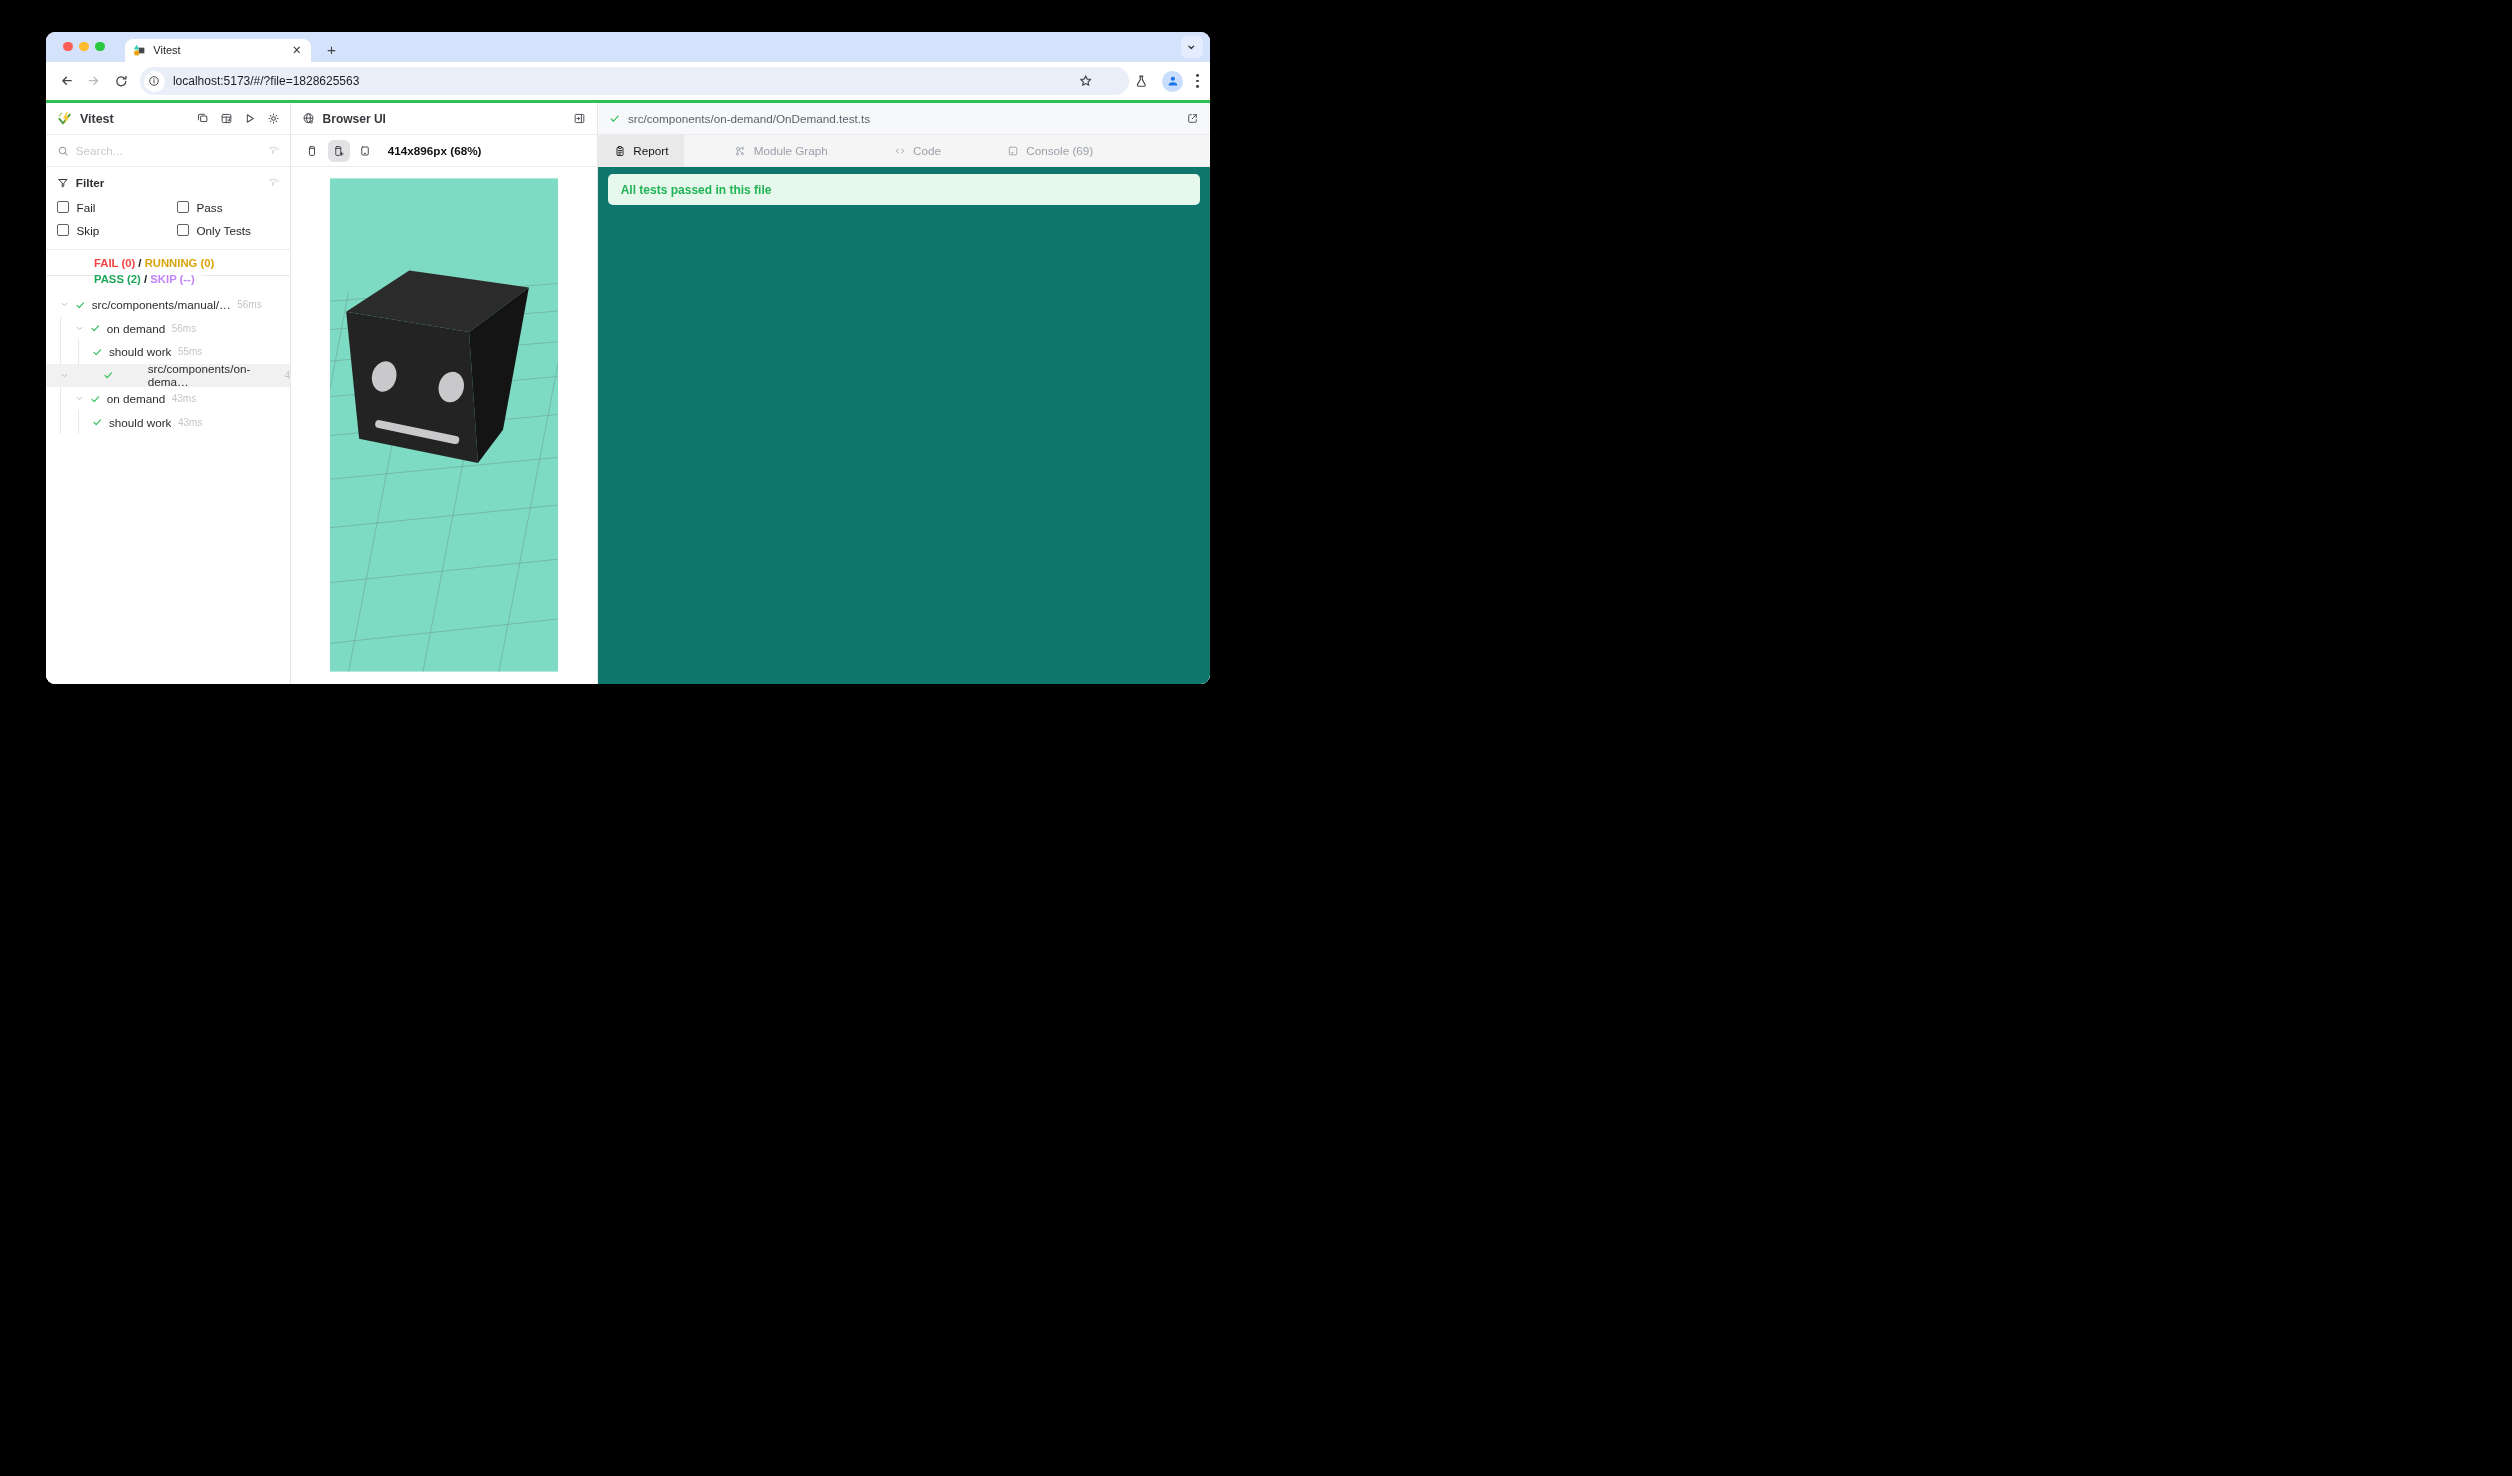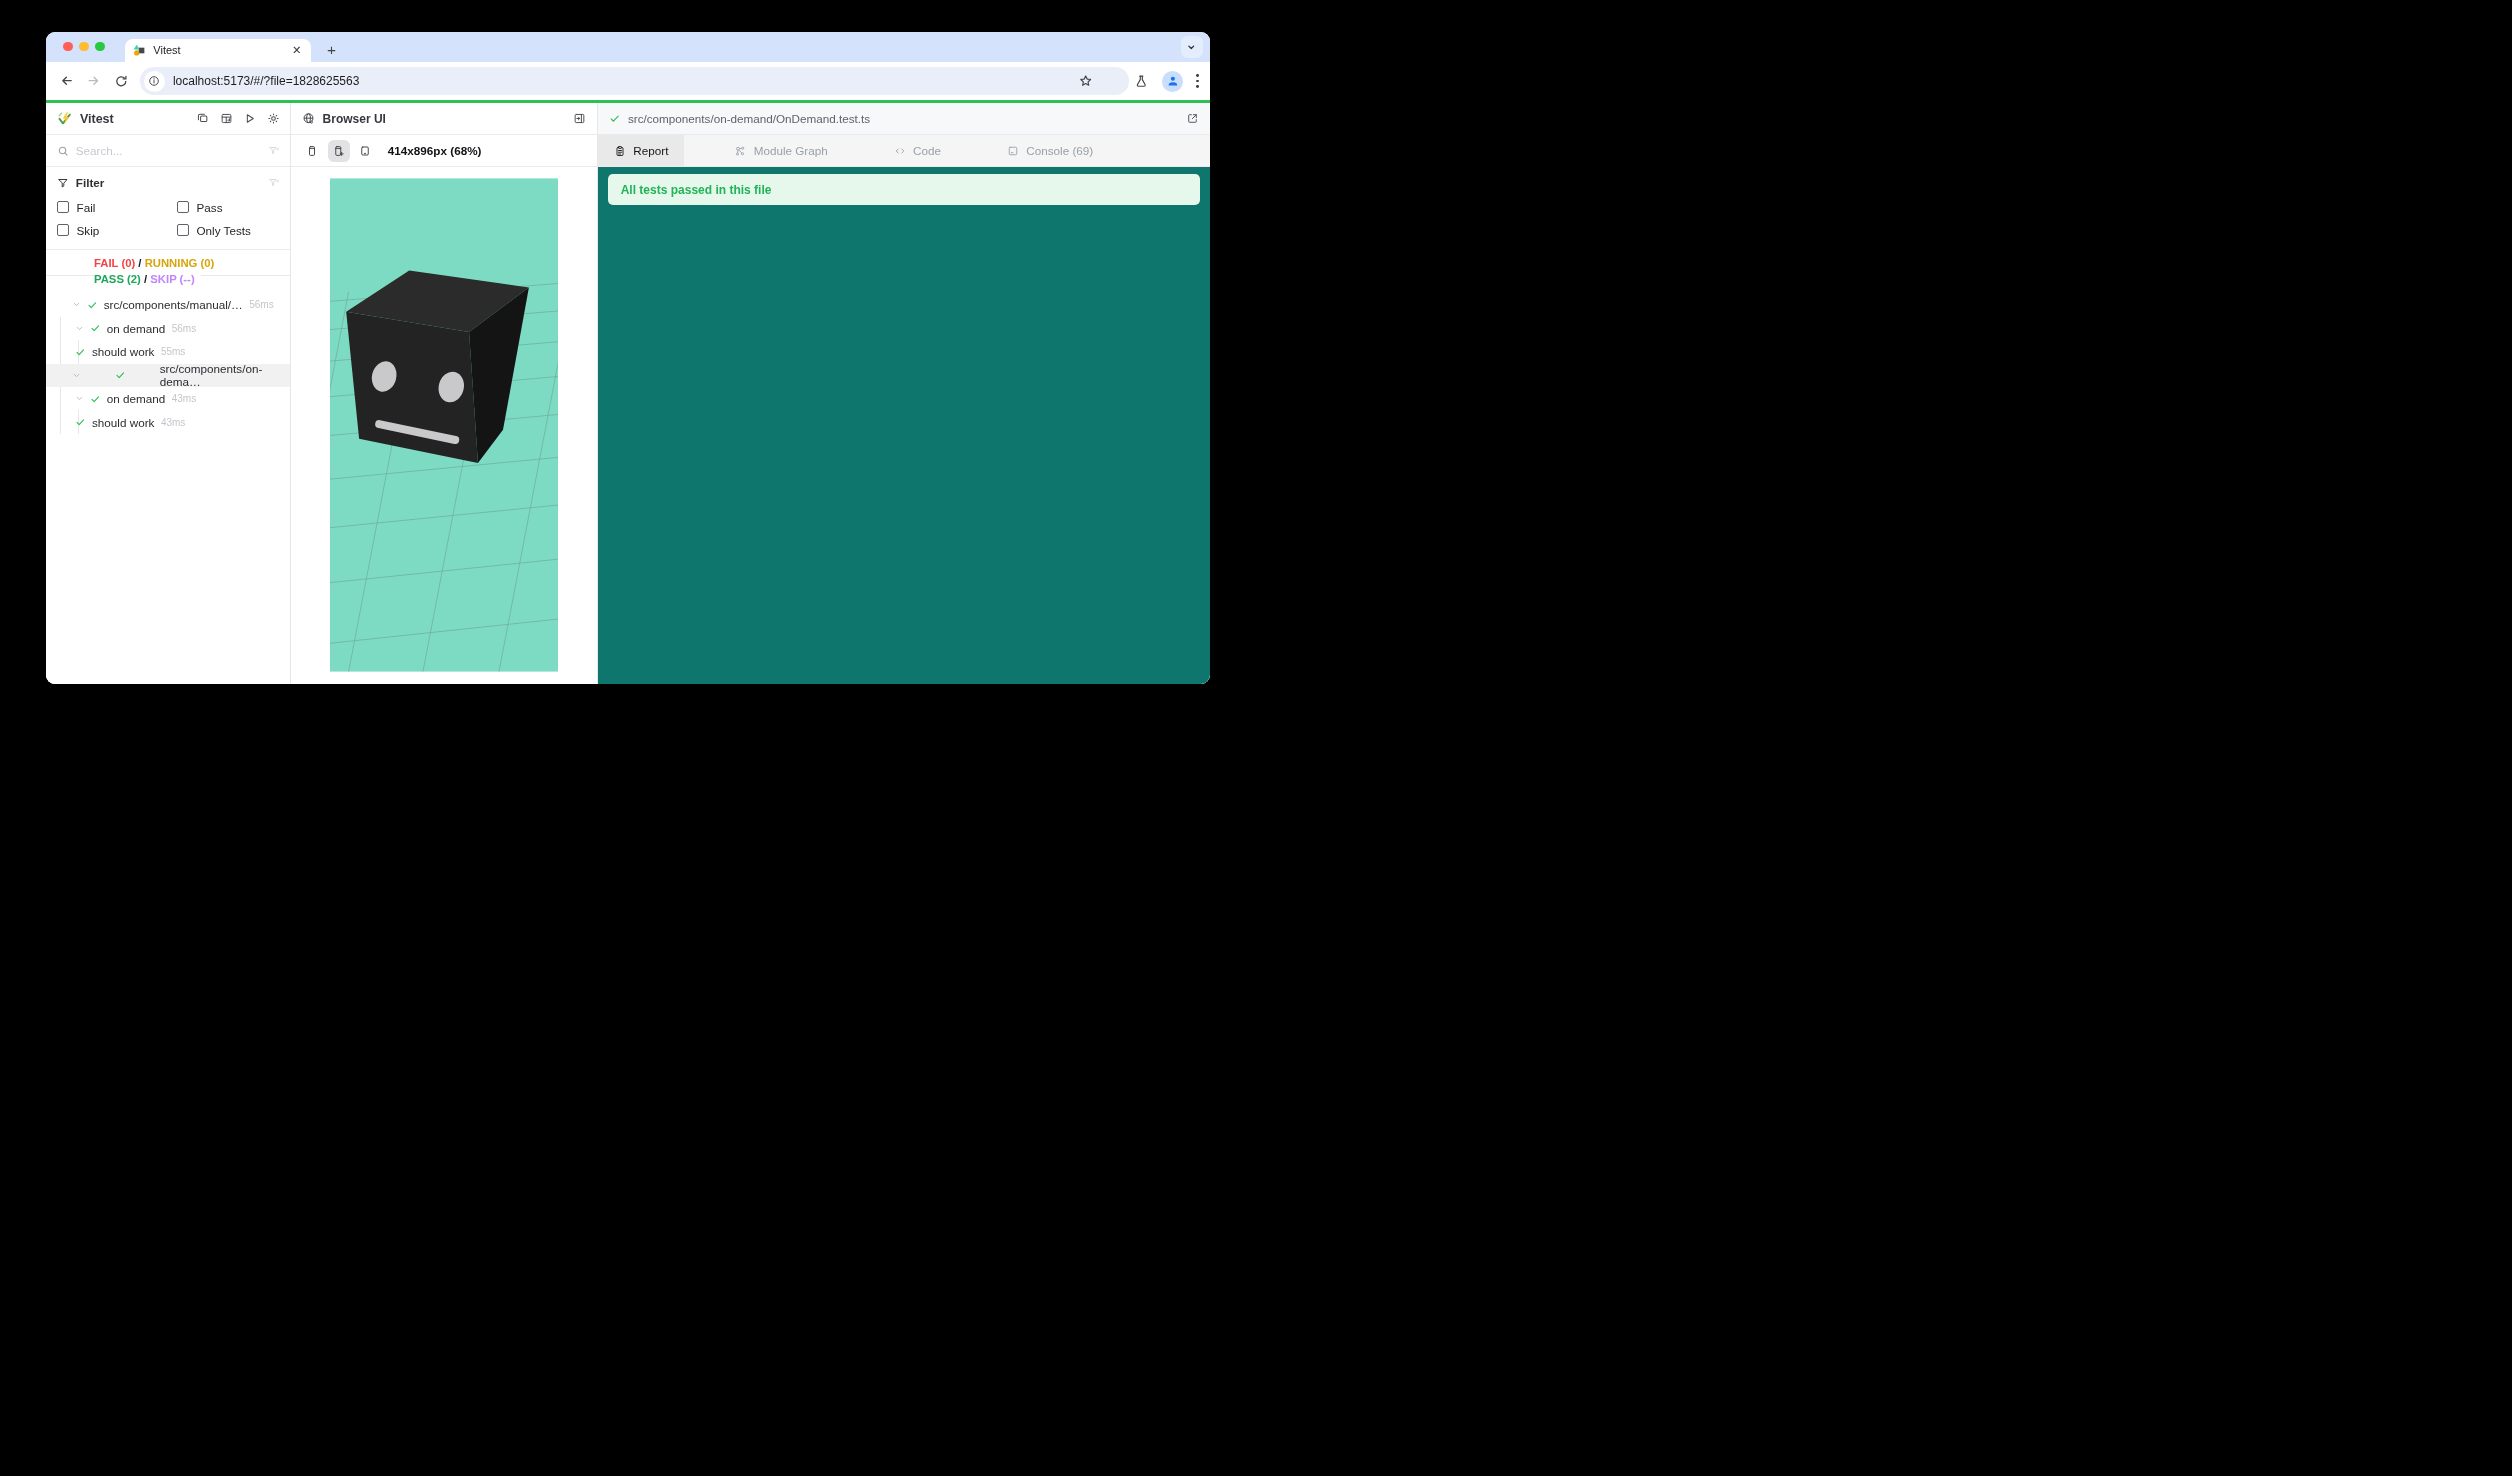--- a/index.html
+++ b/index.html
@@ -64,21 +64,21 @@
   .st-pass { color:var(--pass_green,#1fa65a); } .st-skip { color:var(--skip_violet,#c084fc); }
   .st-sep { color:#17181a; }
 
   .tree { position:relative; flex:1; overflow:hidden; }
   .guide { position:absolute; width:0.8px; background:#e8e8eb; }
   .trow { position:relative; height:23.5px; display:flex; align-items:center; font-size:11.7px; color:#2b2d31; }
   .trow.selected { background:#f1f1f2;gap:28px; }
   .trow .chev { color:#b3b6ba; display:flex; margin-right:5.7px; }
   .trow .tick { color:var(--check_green,#2fbe57); display:flex; margin-right:6.5px; }
   .trow .time { font-size:10px; color:#c3c6ca; margin-left:6.5px; }
-  .ind-0 { padding-left:26px; } .ind-1 { padding-left:29px; } .ind-2 { padding-left:29px; }
+  .ind-0 { padding-left:14px; } .ind-1 { padding-left:29px; } .ind-2 { padding-left:46px; }
 
   
   .middle { width:307px; border-right:0.8px solid #e7e7ea; display:flex; flex-direction:column; background:#fff; }
   .mid-header { padding:0 11.3px; color:#3a3c40; }
   .mid-title { font-size:12px; font-weight:700; color:#36383d; margin-left:7.3px; flex:1; }
   .device-row { padding:0 9.7px; gap:4.9px; }
   .dev-btn { width:22px; height:22px; border-radius:5.7px; display:flex; align-items:center; justify-content:center; color:#3f4145; }
   .dev-btn.selected { background:#e2e2e5; }
   .dev-size { font-size:11.7px; font-weight:700; color:#111215; margin-left:6.5px; }
   .mid-content { flex:1; display:flex; justify-content:center; }

